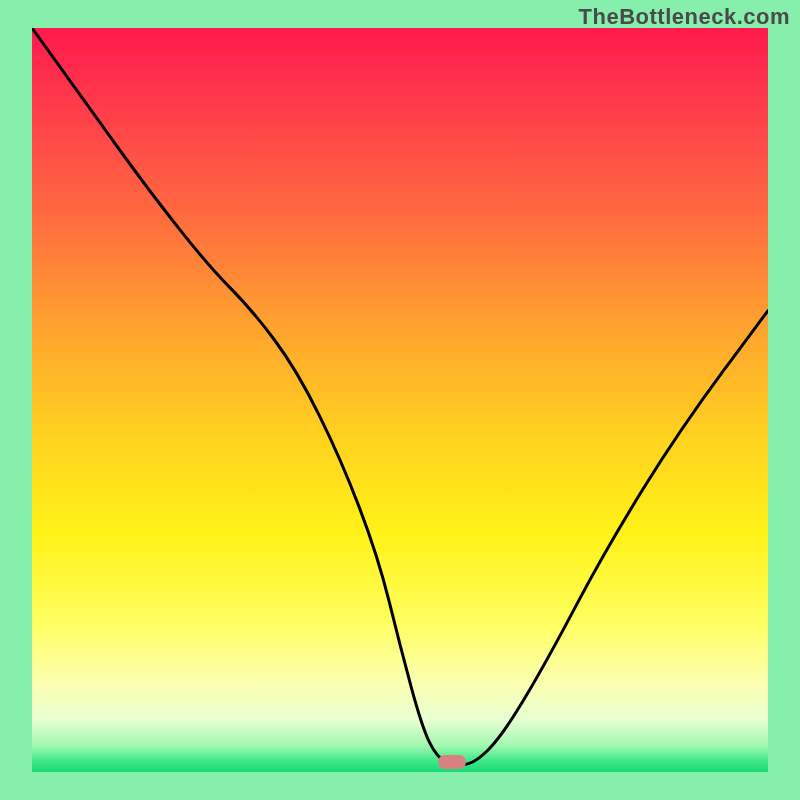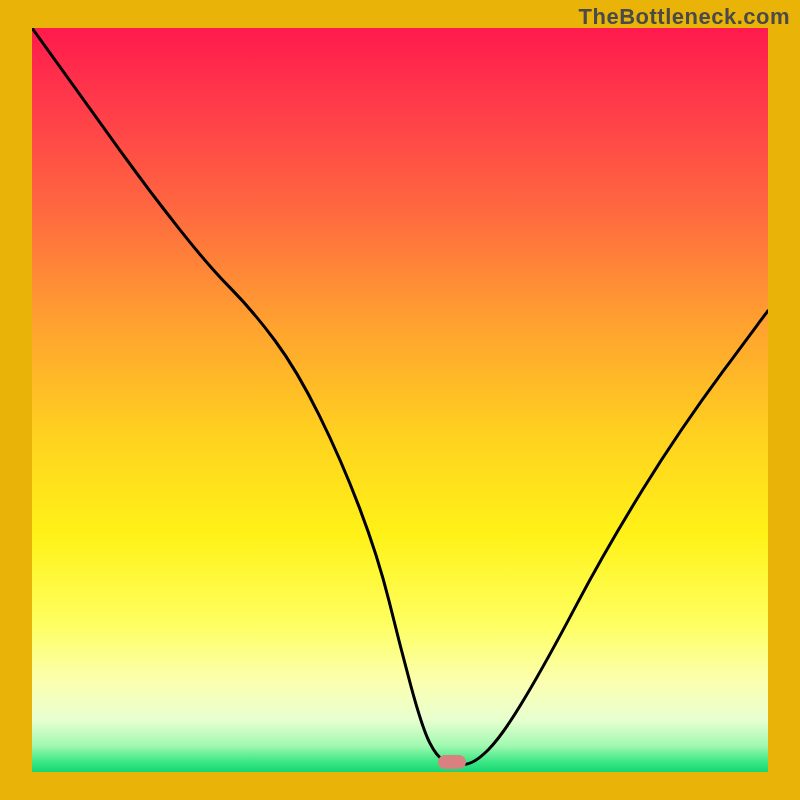--- a/index.html
+++ b/index.html
@@ -8,21 +8,21 @@
     width: 800px;
     height: 800px;
     background: #000;
     overflow: hidden;
     font-family: Arial, Helvetica, sans-serif;
   }
   .frame {
     position: relative;
     width: 800px;
     height: 800px;
-    background: #eab308;
+    background: #86efac;
   }
   .watermark {
     position: absolute;
     top: 4px;
     right: 10px;
     color: #4a4a4a;
     font-size: 22px;
     font-weight: bold;
     letter-spacing: 0.5px;
     z-index: 5;

